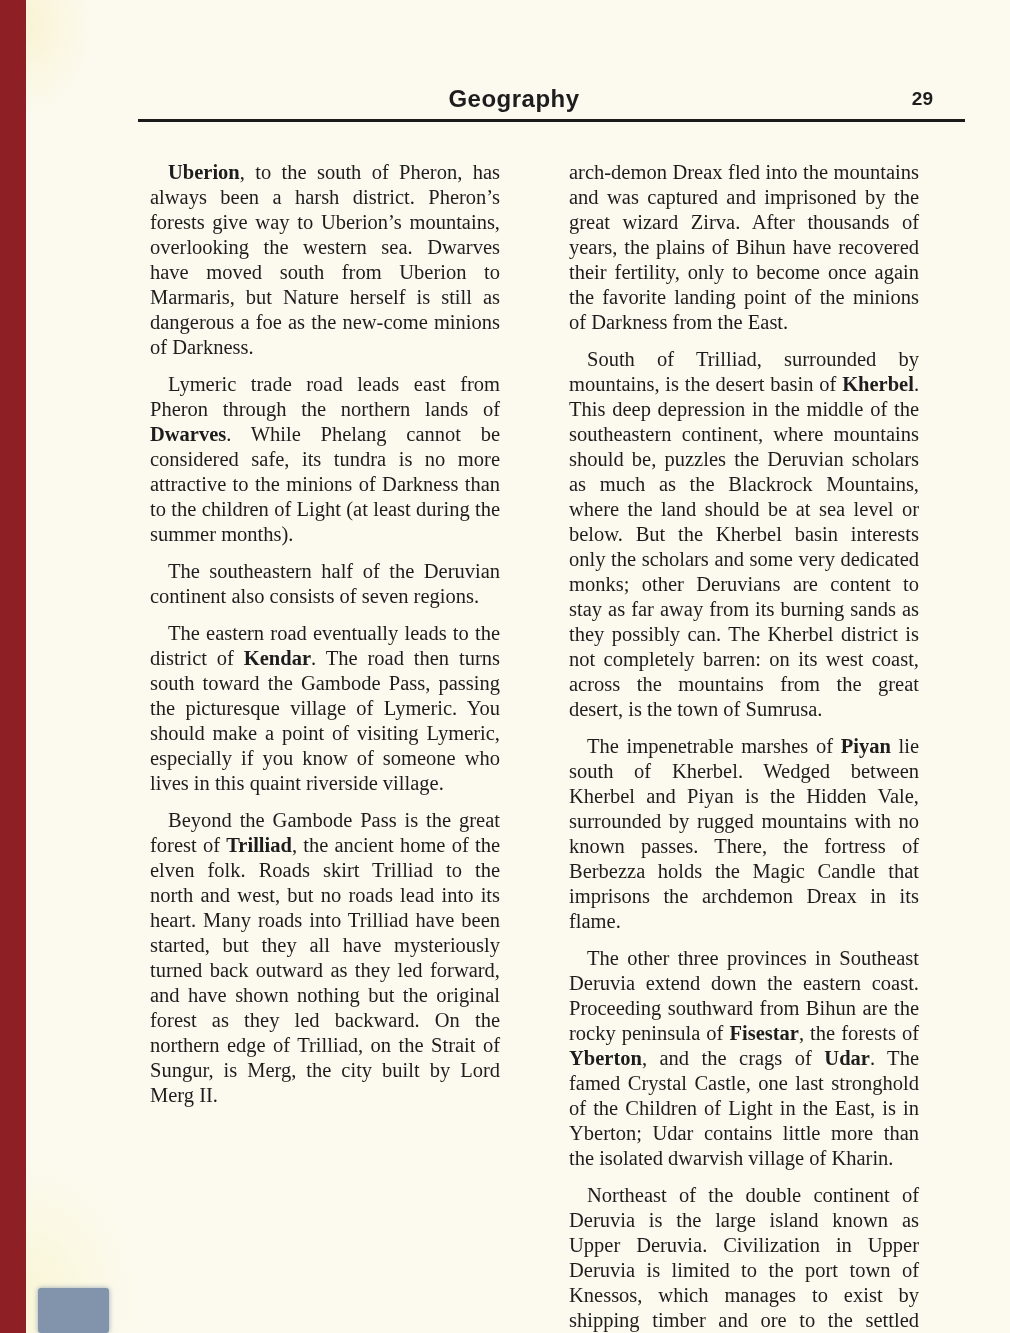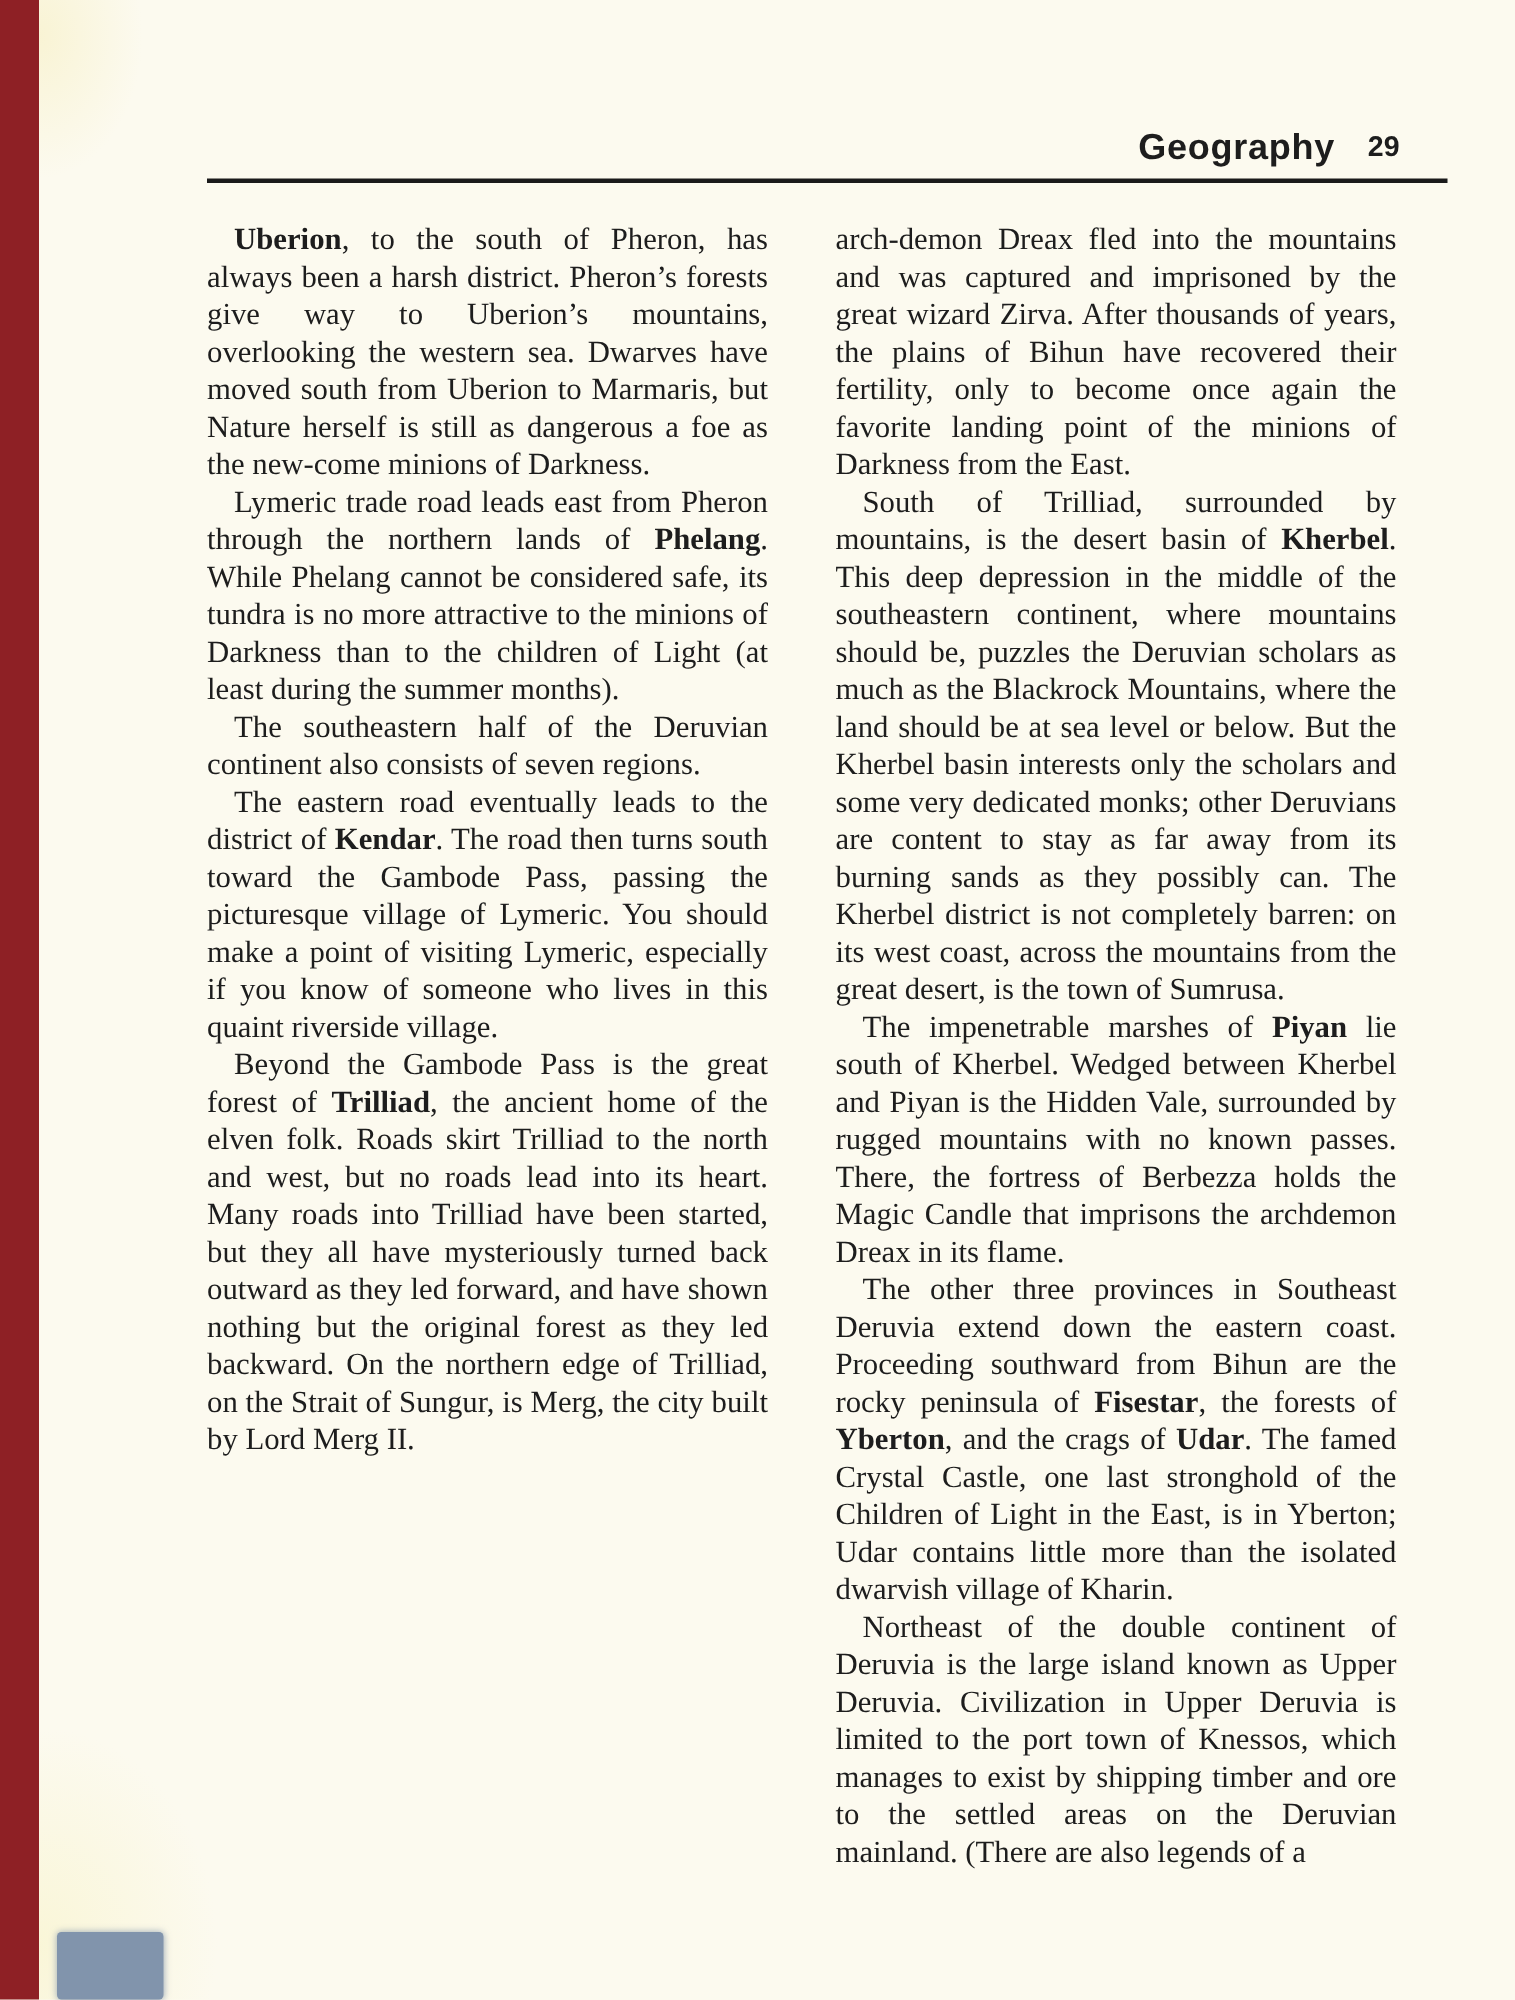--- a/index.html
+++ b/index.html
@@ -44,21 +44,21 @@
     width: 827px;
   }
   .header-row {
     position: relative;
     height: 30px;
     font-family: "Liberation Sans", sans-serif;
   }
   .page-title {
     position: absolute;
     left: 0; right: 75px;
-    text-align: right;
+    text-align: center;
     font-size: 24px;
     font-weight: 700;
     letter-spacing: 0.5px;
     line-height: 30px;
   }
   .page-number {
     position: absolute;
     right: 32px; top: 0;
     font-size: 19px;
     font-weight: 700;
@@ -75,21 +75,21 @@
     margin-top: 26px;
     width: 793px;
   }
   .col {
     width: 374px;
     font-size: 20.5px;
     line-height: 25px;
     text-align: justify;
   }
   .col p {
-    margin: 0;
+    margin: 12px;
     text-indent: 18px;
   }
   .col p.no-indent { text-indent: 0; }
   .col b { font-weight: 700; }
 </style>
 </head>
 <body>
 
 <div class="red-strip"></div>
 <div class="tint tint-top-left"></div>
@@ -98,21 +98,21 @@
 
 <div class="content">
   <div class="header-row">
     <div class="page-title">Geography</div>
     <div class="page-number">29</div>
   </div>
   <div class="header-rule"></div>
   <div class="columns">
     <div class="col">
         <p><b>Uberion</b><span>, to the south of Pheron, has always been a harsh district. Pheron’s forests give way to Uberion’s mountains, overlooking the western sea. Dwarves have moved south from Uberion to Marmaris, but Nature herself is still as dangerous a foe as the new-come minions of Darkness.</span></p>
-        <p><span>Lymeric trade road leads east from Pheron through the northern lands of </span><b>Phelang</b><span>. While Phelang cannot be considered safe, its tundra is no more attractive to the minions of Darkness than to the children of Light (at least during the summer months).</span></p>
+        <p><span>Lymeric trade road leads east from Pheron through the northern lands of </span><b>Dwarves</b><span>. While Phelang cannot be considered safe, its tundra is no more attractive to the minions of Darkness than to the children of Light (at least during the summer months).</span></p>
         <p><span>The southeastern half of the Deruvian continent also consists of seven regions.</span></p>
         <p><span>The eastern road eventually leads to the district of </span><b>Kendar</b><span>. The road then turns south toward the Gambode Pass, passing the picturesque village of Lymeric. You should make a point of visiting Lymeric, especially if you know of someone who lives in this quaint riverside village.</span></p>
         <p><span>Beyond the Gambode Pass is the great forest of </span><b>Trilliad</b><span>, the ancient home of the elven folk. Roads skirt Trilliad to the north and west, but no roads lead into its heart. Many roads into Trilliad have been started, but they all have mysteriously turned back outward as they led forward, and have shown nothing but the original forest as they led backward. On the northern edge of Trilliad, on the Strait of Sungur, is Merg, the city built by Lord Merg II.</span></p>
       </div>
     <div class="col">
         <p class="no-indent"><span>arch-demon Dreax fled into the mountains and was captured and imprisoned by the great wizard Zirva. After thousands of years, the plains of Bihun have recovered their fertility, only to become once again the favorite landing point of the minions of Darkness from the East.</span></p>
         <p><span>South of Trilliad, surrounded by mountains, is the desert basin of </span><b>Kherbel</b><span>. This deep depression in the middle of the southeastern continent, where mountains should be, puzzles the Deruvian scholars as much as the Blackrock Mountains, where the land should be at sea level or below. But the Kherbel basin interests only the scholars and some very dedicated monks; other Deruvians are content to stay as far away from its burning sands as they possibly can. The Kherbel district is not completely barren: on its west coast, across the mountains from the great desert, is the town of Sumrusa.</span></p>
         <p><span>The impenetrable marshes of </span><b>Piyan</b><span> lie south of Kherbel. Wedged between Kherbel and Piyan is the Hidden Vale, surrounded by rugged mountains with no known passes. There, the fortress of Berbezza holds the Magic Candle that imprisons the archdemon Dreax in its flame.</span></p>
         <p><span>The other three provinces in Southeast Deruvia extend down the eastern coast. Proceeding southward from Bihun are the rocky peninsula of </span><b>Fisestar</b><span>, the forests of </span><b>Yberton</b><span>, and the crags of </span><b>Udar</b><span>. The famed Crystal Castle, one last stronghold of the Children of Light in the East, is in Yberton; Udar contains little more than the isolated dwarvish village of Kharin.</span></p>
         <p><span>Northeast of the double continent of Deruvia is the large island known as Upper Deruvia. Civilization in Upper Deruvia is limited to the port town of Knessos, which manages to exist by shipping timber and ore to the settled areas on the Deruvian mainland. (There are also legends of a</span></p>

